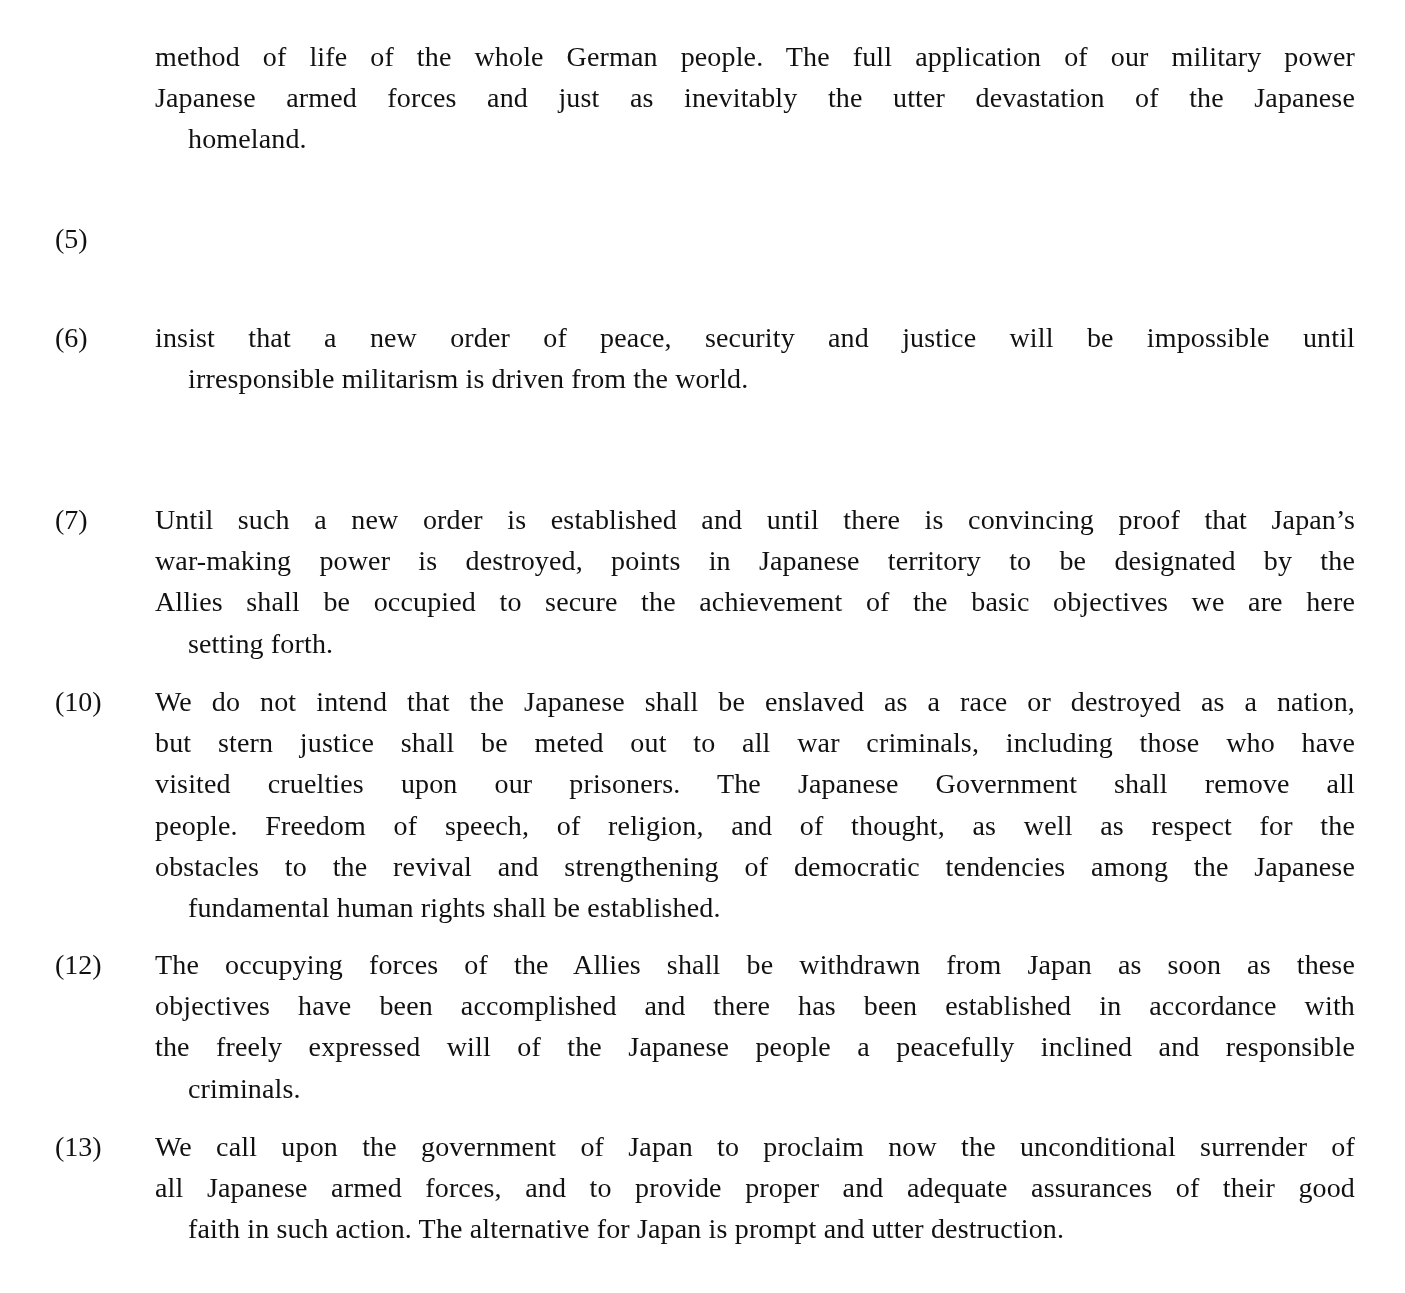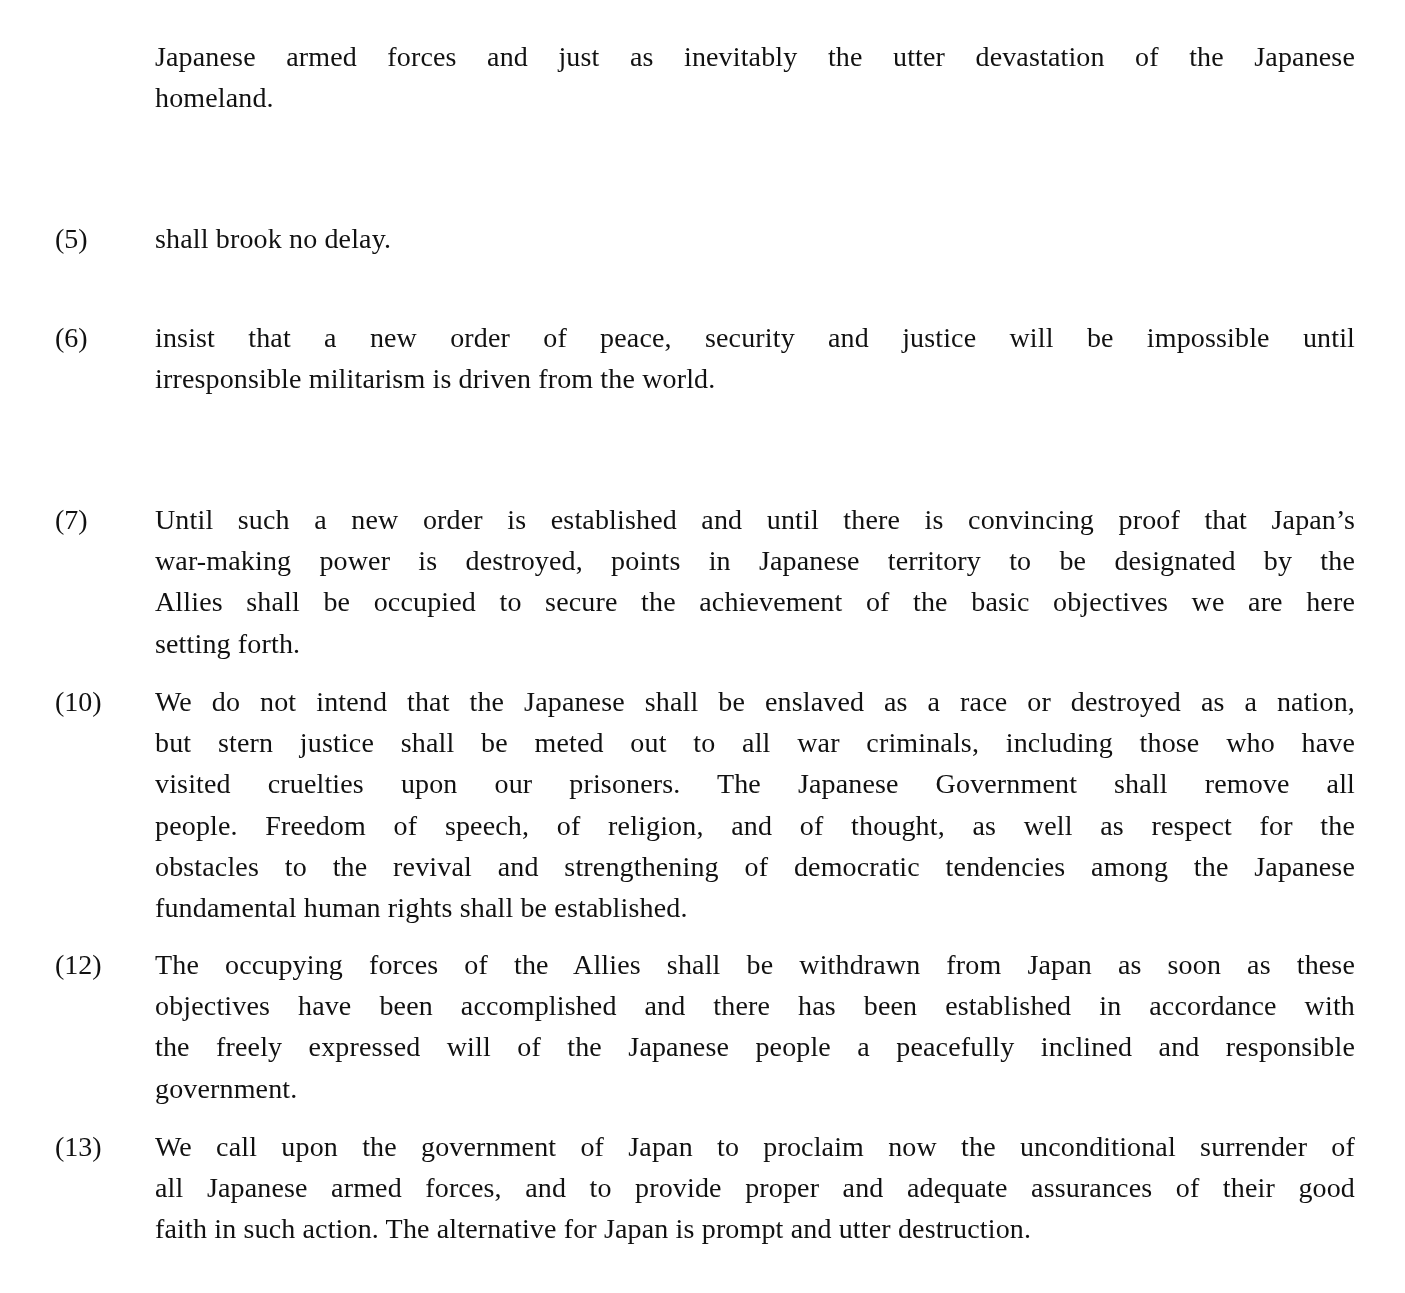--- a/index.html
+++ b/index.html
@@ -47,54 +47,55 @@
     .line {
       display: block;
       text-align: justify;
       text-align-last: justify;
       white-space: nowrap;
       overflow: visible;
       height: 41.2px;
     }
     .line.last {
       text-align-last: left;
+      margin-left: 33px;
     }
     .line-inner {
       display: block;
       width: 1200px;
       text-align: justify;
       text-align-last: justify;
       white-space: normal;
     }
     .line.last .line-inner {
       text-align-last: left;
     }
   </style>
 </head>
 <body>
 
 <div class="page">
 
   <div class="para" style="top:36px;">
     <div class="body-text">
       <span class="line">
+          <span class="line-inner">method of life of the whole German people. The full application of our military power</span>
+        </span>
+      <span class="line">
           <span class="line-inner">Japanese armed forces and just as inevitably the utter devastation of the Japanese</span>
         </span>
       <span class="line last">
           <span class="line-inner">homeland.</span>
         </span>
     </div>
   </div>
 
   <div class="para" style="top:218px;">
     <div class="num">(5)</div>
     <div class="body-text">
-      <span class="line last">
-          <span class="line-inner">shall brook no delay.</span>
-        </span>
     </div>
   </div>
 
   <div class="para" style="top:317px;">
     <div class="num">(6)</div>
     <div class="body-text">
       <span class="line">
           <span class="line-inner">insist that a new order of peace, security and justice will be impossible until</span>
         </span>
       <span class="line last">
@@ -151,21 +152,21 @@
       <span class="line">
           <span class="line-inner">The occupying forces of the Allies shall be withdrawn from Japan as soon as these</span>
         </span>
       <span class="line">
           <span class="line-inner">objectives have been accomplished and there has been established in accordance with</span>
         </span>
       <span class="line">
           <span class="line-inner">the freely expressed will of the Japanese people a peacefully inclined and responsible</span>
         </span>
       <span class="line last">
-          <span class="line-inner">government.</span>
+          <span class="line-inner">criminals.</span>
         </span>
     </div>
   </div>
 
   <div class="para" style="top:1126px;">
     <div class="num">(13)</div>
     <div class="body-text">
       <span class="line">
           <span class="line-inner">We call upon the government of Japan to proclaim now the unconditional surrender of</span>
         </span>

